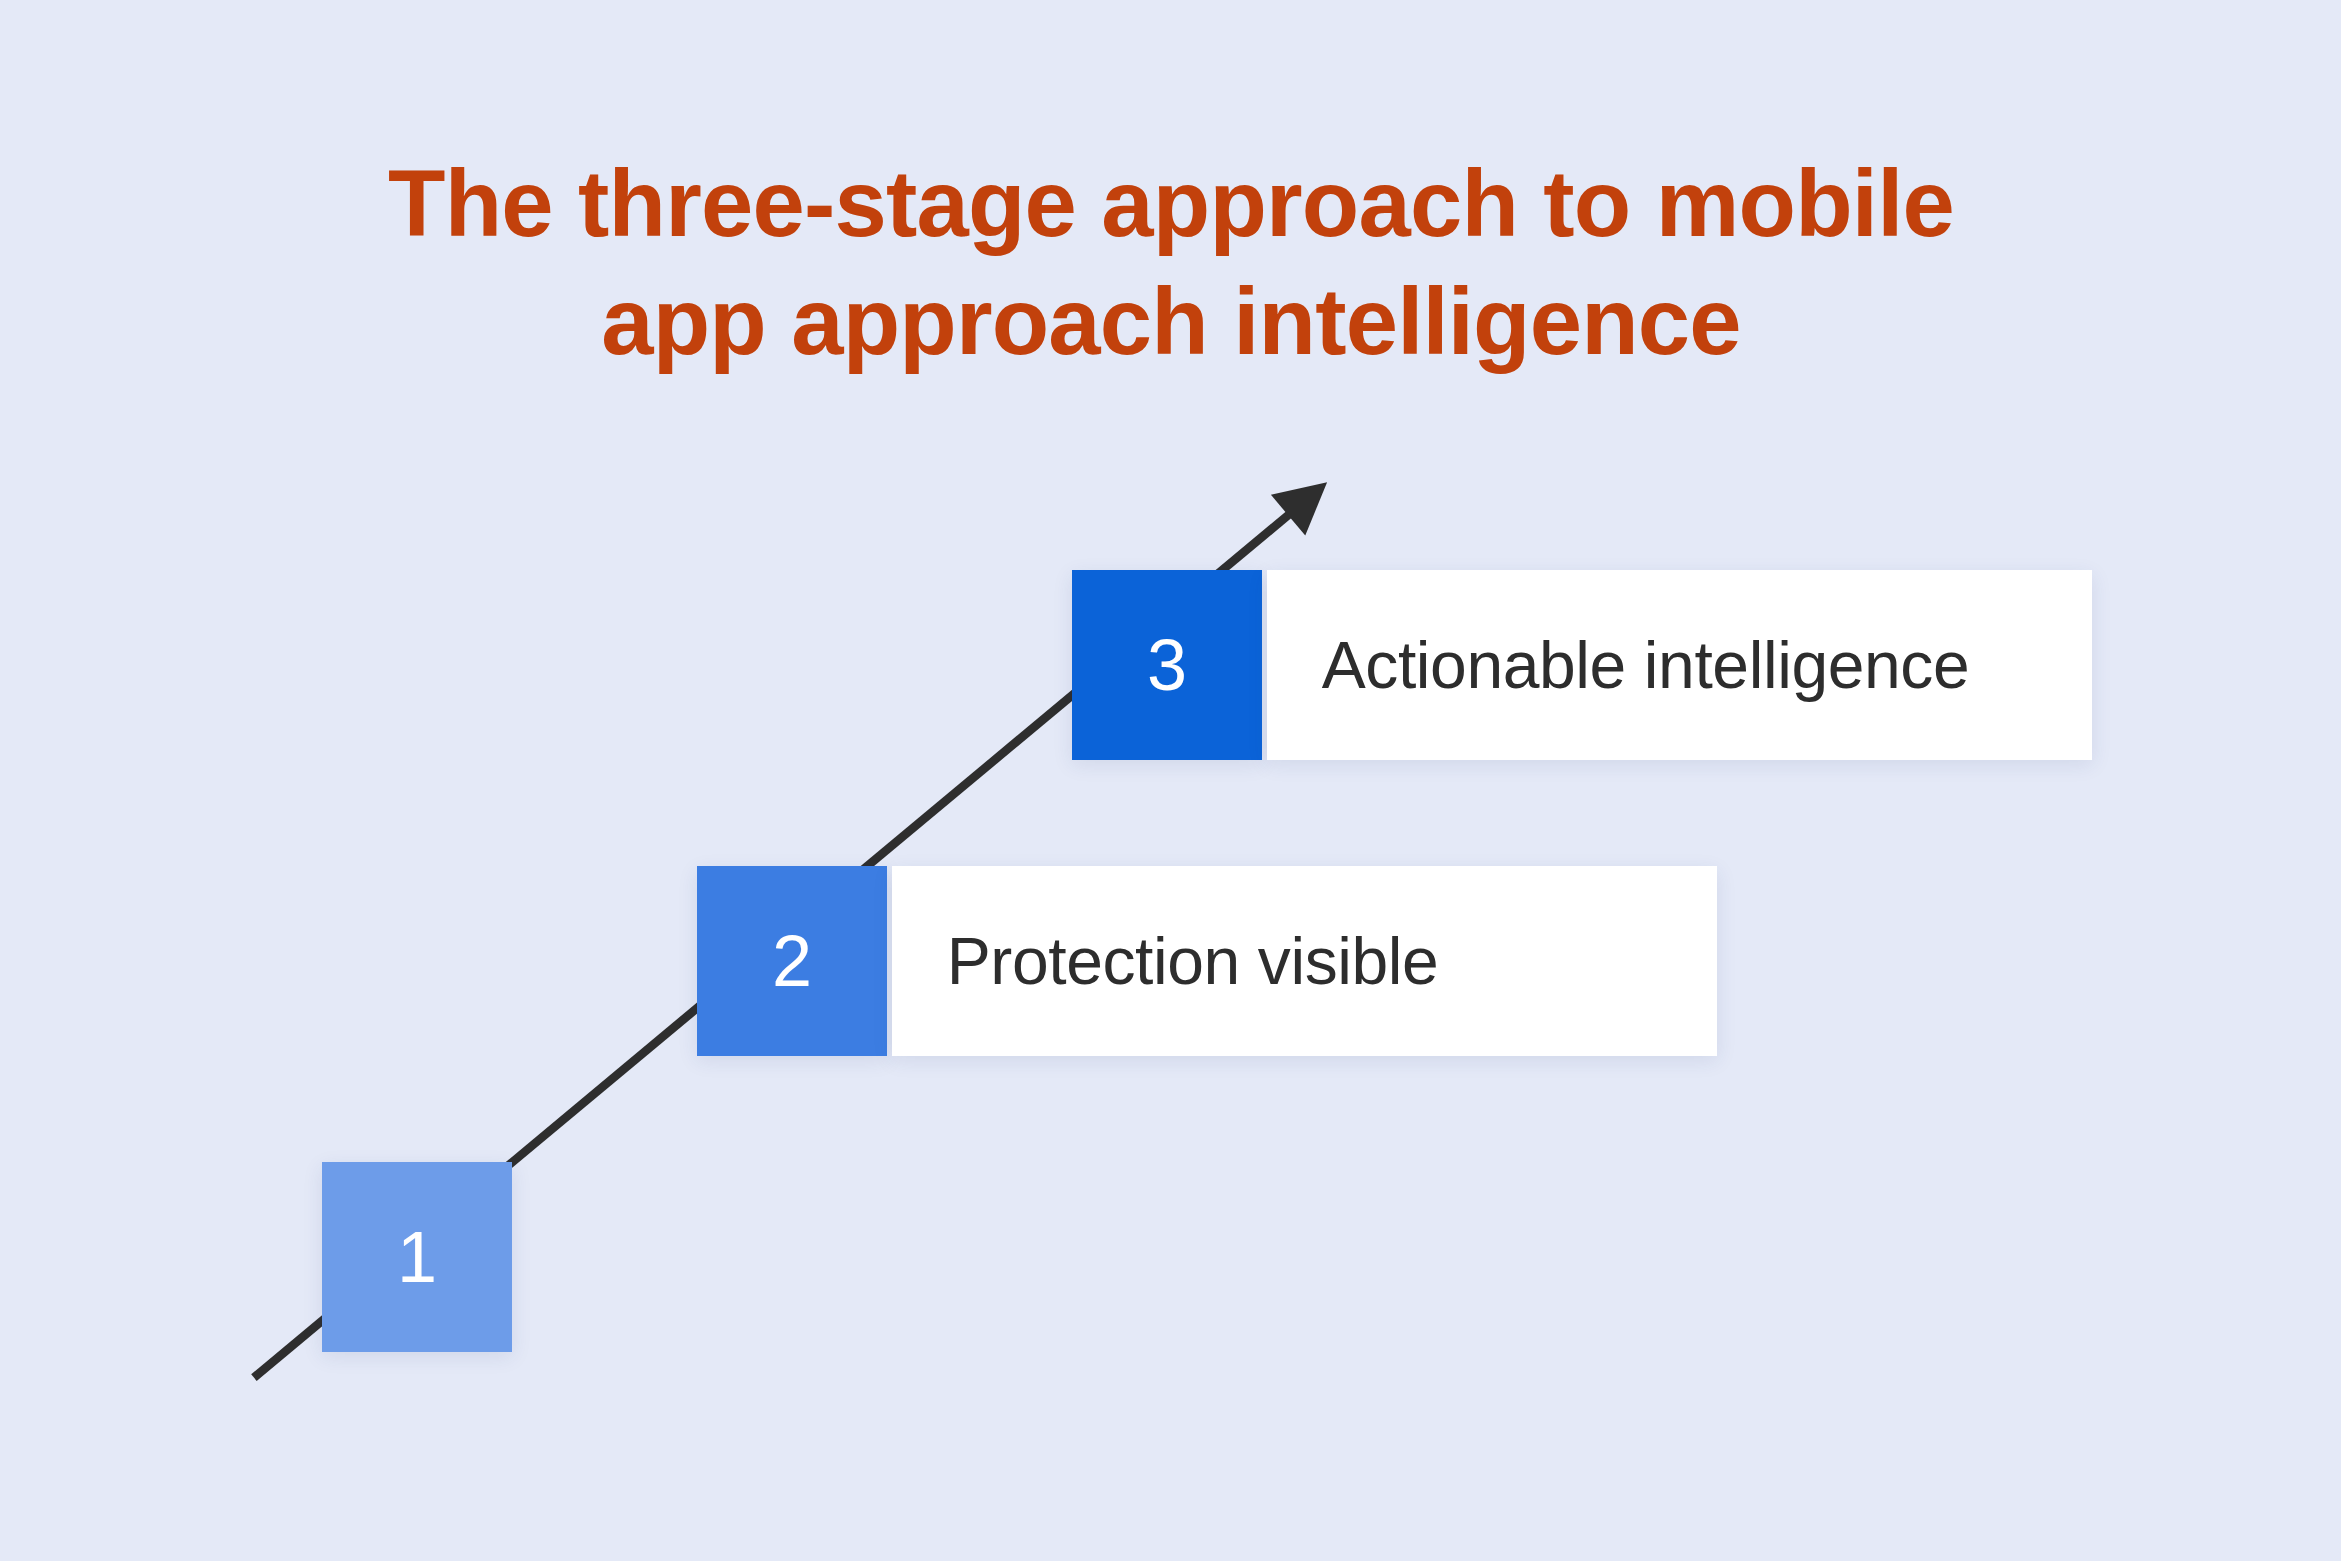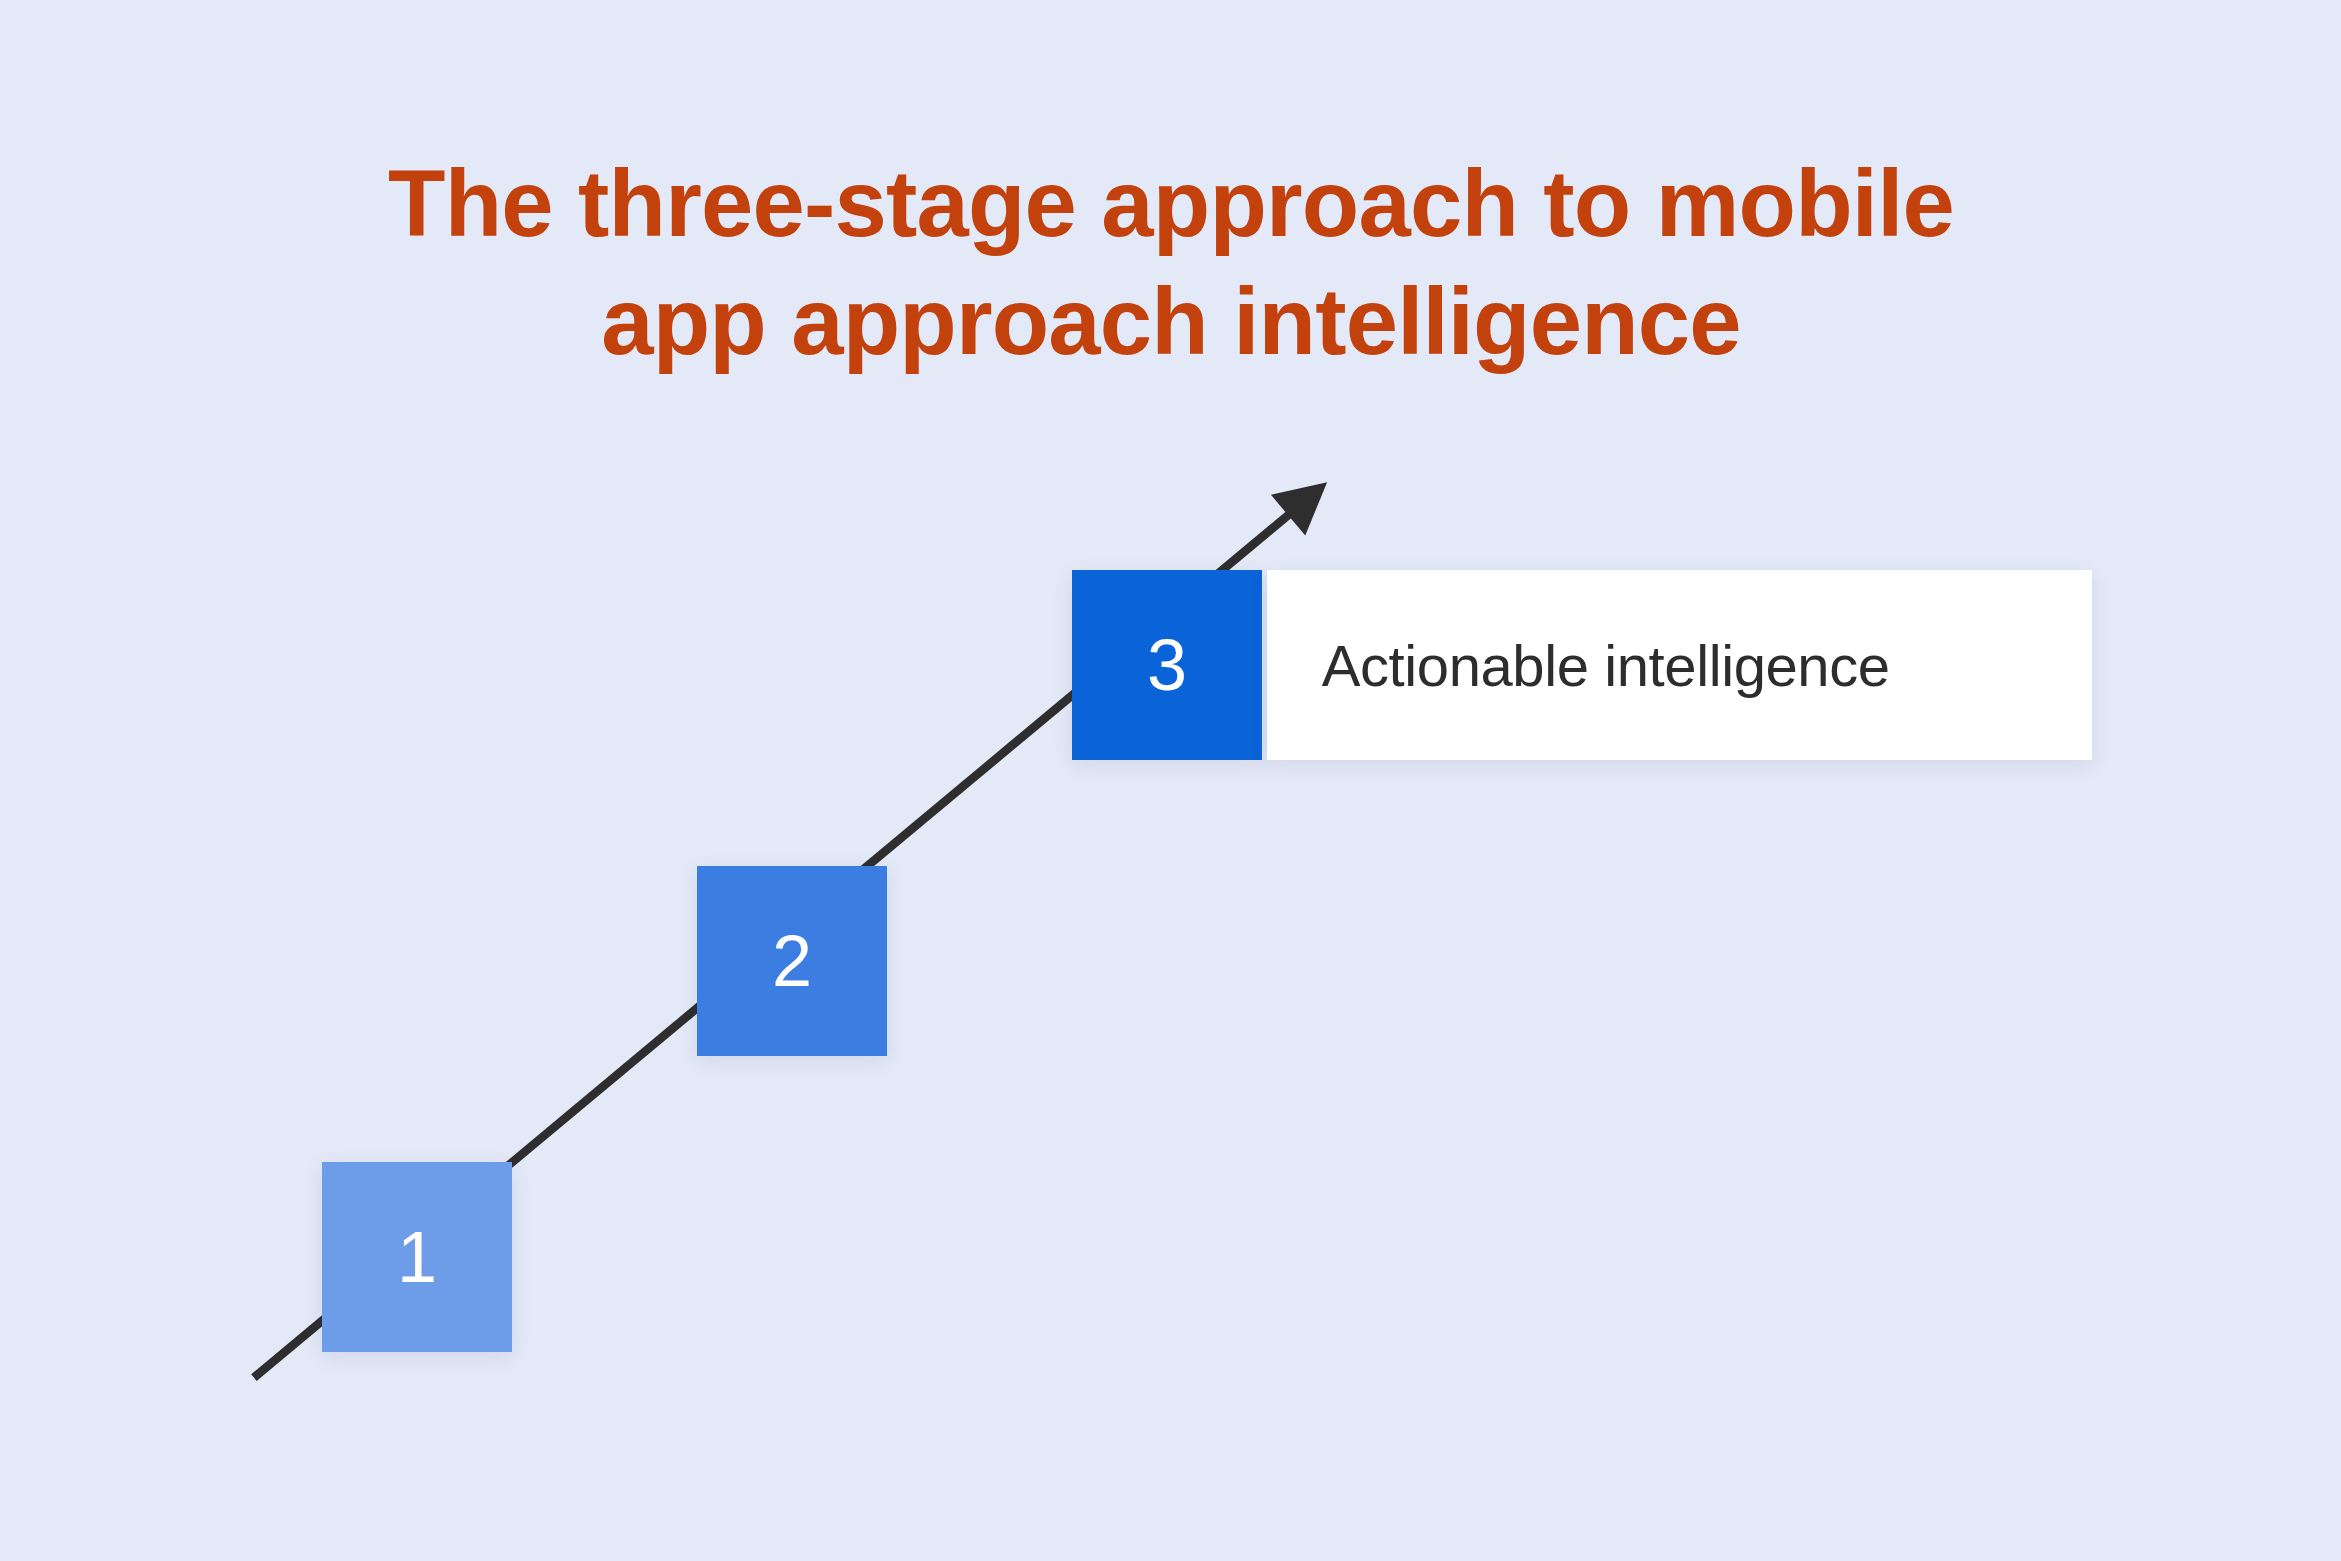--- a/index.html
+++ b/index.html
@@ -60,21 +60,21 @@
     box-shadow: 0 4.7px 19px rgba(44, 62, 118, 0.10);
   }
   .labelbox {
     width: 825px;
     height: 190px;
     box-sizing: border-box;
     background: #ffffff;
     display: flex;
     align-items: center;
     padding-left: 55px;
-    font-size: 58px;
+    font-size: 66px;
     font-weight: 500;
     letter-spacing: -0.4px;
     color: #2d2d2d;
     box-shadow: 0 4.7px 19px rgba(44, 62, 118, 0.10);
   }
 </style>
 </head>
 <body>
 
 <div class="canvas" style="background: rgb(228, 233, 247);">
@@ -88,20 +88,23 @@
     <line x1="325" y1="1765" x2="1655" y2="656" stroke-width="11" stroke="#2e2e2e"></line>
     <polygon points="1700,618 1672,686 1628,634" fill="#2e2e2e"></polygon>
   </svg>
 
   <div class="stage stage-1">
     <div class="num" style="background: rgb(109, 156, 233); color: rgb(255, 255, 255);">1</div>
   </div>
 
   <div class="stage stage-2">
     <div class="num" style="background: rgb(60, 125, 226); color: rgb(255, 255, 255);">2</div>
+    <div class="labelbox">
+      <span>Protection visible</span>
+    </div>
   </div>
 
   <div class="stage stage-3">
     <div class="num" style="background: rgb(11, 99, 216); color: rgb(255, 255, 255);">3</div>
     <div class="labelbox">
       <span>Actionable intelligence</span>
     </div>
   </div>
 
 </div>

